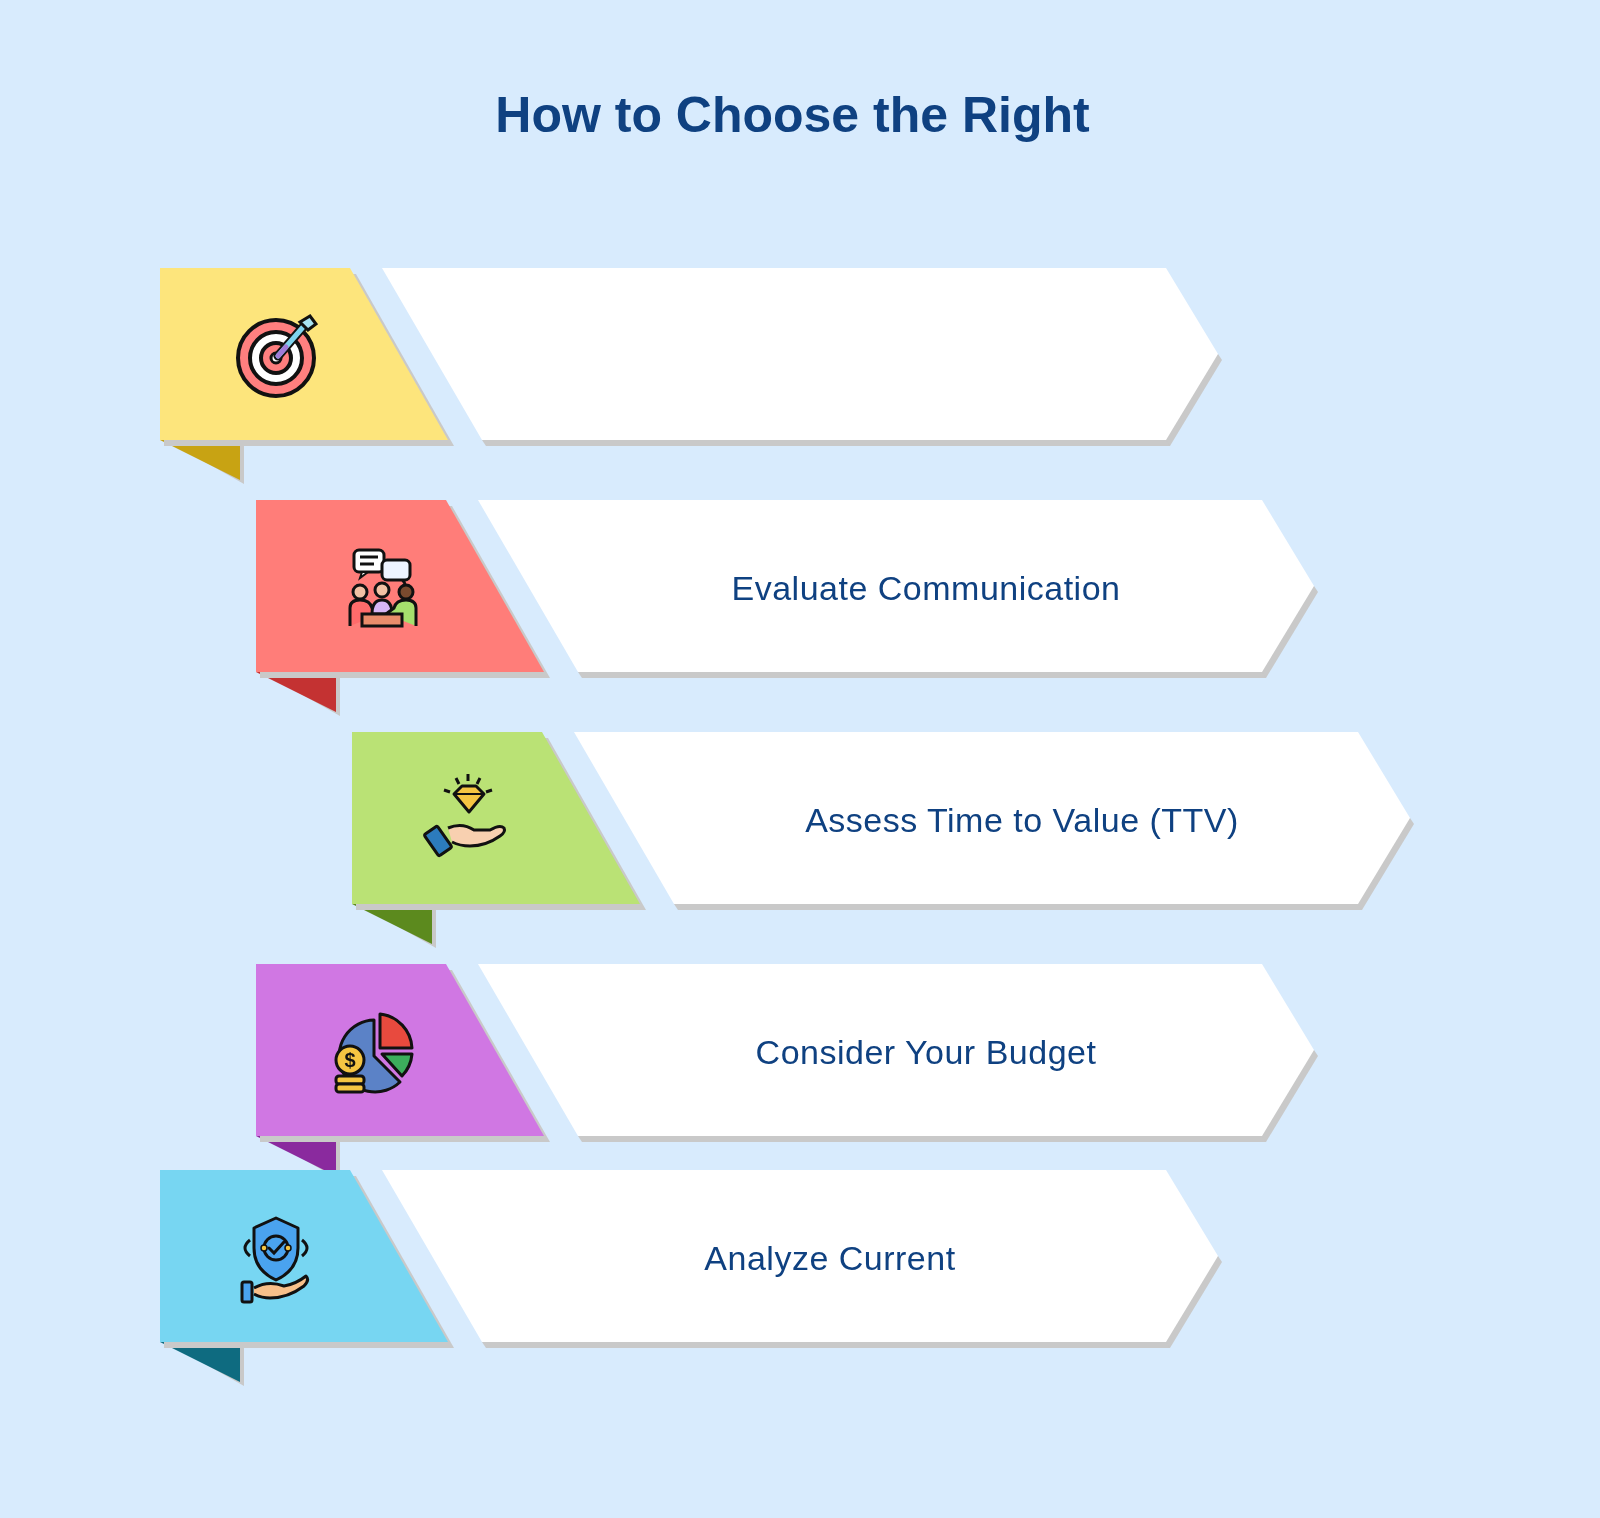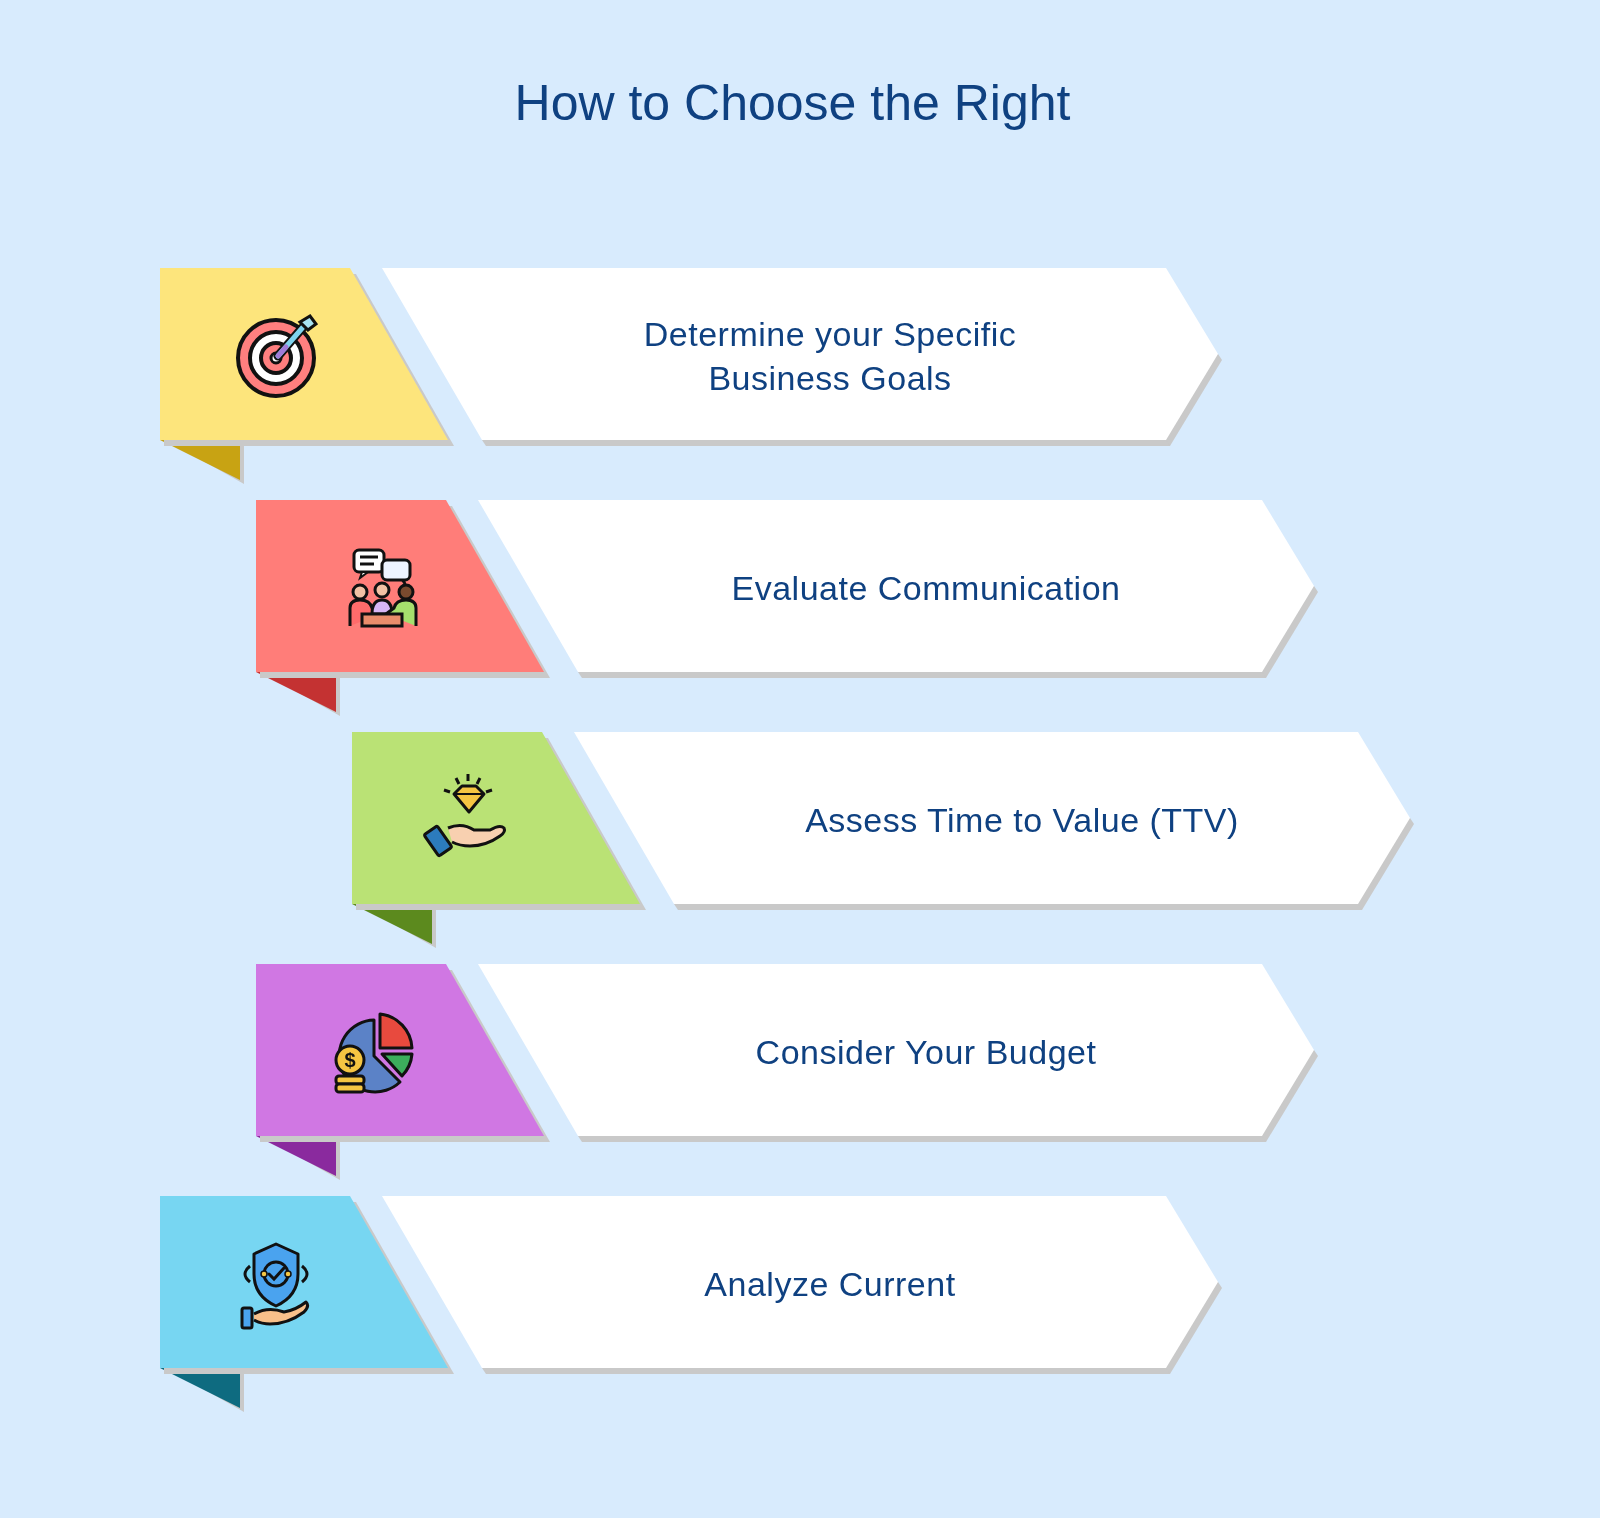--- a/index.html
+++ b/index.html
@@ -1,17 +1,17 @@
 <!DOCTYPE html>
 <html><head>
 <meta charset="utf-8">
 <style>
   html,body{margin:0;padding:0;}
   body{width:1600px;height:1518px;background:#d8ebfd;position:relative;overflow:hidden;font-family:"Liberation Sans","DejaVu Sans",sans-serif;}
-  .title{position:absolute;left:0;top:72px;width:1585px;text-align:center;color:#0f4181;font-weight:400;font-size:50px;line-height:62px;}
+  .title{position:absolute;left:0;top:84px;width:1585px;text-align:center;color:#0f4181;font-weight:700;font-size:50px;line-height:62px;}
   .row{position:absolute;width:1300px;height:230px;}
   .row svg.shape{position:absolute;left:0;top:0;}
   .label{position:absolute;top:0;height:175px;display:flex;align-items:center;justify-content:center;text-align:center;color:#0f4181;font-size:34px;line-height:44px;letter-spacing:0.5px;}
   .icon{position:absolute;width:100px;height:100px;}
 </style>
 </head>
 <body>
 
 <div class="title">
   <div>How to Choose the Right</div>
@@ -32,26 +32,20 @@
     <svg viewBox="0 0 100 100" width="100" height="100">
       <circle cx="50" cy="54" r="38" fill="#ff7f7f" stroke="#111" stroke-width="4"></circle>
       <circle cx="50" cy="54" r="26" fill="#fff" stroke="#111" stroke-width="4"></circle>
       <circle cx="50" cy="54" r="15" fill="#ff7f7f" stroke="#111" stroke-width="4"></circle>
       <circle cx="50" cy="54" r="5" fill="#fff" stroke="#111" stroke-width="3"></circle>
       <line x1="52" y1="52" x2="78" y2="22" stroke="#111" stroke-width="9" stroke-linecap="round"></line>
       <line x1="52" y1="52" x2="78" y2="22" stroke="#7fd3ee" stroke-width="5" stroke-linecap="round"></line>
       <line x1="52" y1="52" x2="60" y2="43" stroke="#a17bd8" stroke-width="5" stroke-linecap="round"></line>
       <path d="M74 18 l10 -6 l6 8 l-8 6 z" fill="#a7e2f2" stroke="#111" stroke-width="3"></path>
     </svg></div>
-    <div class="label" style="left:300px;width:740px;">
-      <div>
-        <div>Determine your Specific</div>
-        <div>Business Goals</div>
-      </div>
-    </div>
     </div>
     <div class="row" style="left: 256px; top: 500px;">
     <svg class="shape" width="1300" height="230">
       <polygon points="6,172 84,172 84,216" fill="#c9c9c9"></polygon>
       <polygon points="0,172 80,172 80,212" fill="#c43232"></polygon>
       <polygon points="4,6 196,6 294,178 4,178" fill="#c9c9c9"></polygon>
       <polygon points="0,0 190,0 288,172 0,172" fill="#ff7d79"></polygon>
       <polygon points="326,178 1010,178 1062,92 1058,86" fill="#c9c9c9"></polygon>
       <polygon points="222,0 1006,0 1058,86 1006,172 322,172" fill="#ffffff"></polygon>
       <polygon points="322,172 326,178 1010,178 1006,172" fill="#c9c9c9"></polygon>
@@ -127,21 +121,21 @@
       <rect x="14" y="76" width="28" height="8" rx="3" fill="#f5c542" stroke="#111" stroke-width="3"></rect>
       <rect x="14" y="84" width="28" height="8" rx="3" fill="#f5c542" stroke="#111" stroke-width="3"></rect>
     </svg></div>
     <div class="label" style="left:300px;width:740px;text-align:center;">
       <div>
         <div>Consider Your Budget</div>
         <div></div>
       </div>
     </div>
     </div>
-    <div class="row" style="left: 160px; top: 1196px; text-decoration: underline;">
+    <div class="row" style="left: 160px; top: 1170px; text-decoration: underline;">
     <svg class="shape" width="1300" height="230">
       <polygon points="6,172 84,172 84,216" fill="#c9c9c9"></polygon>
       <polygon points="0,172 80,172 80,212" fill="#0e6b80"></polygon>
       <polygon points="4,6 196,6 294,178 4,178" fill="#c9c9c9"></polygon>
       <polygon points="0,0 190,0 288,172 0,172" fill="#77d6f2"></polygon>
       <polygon points="326,178 1010,178 1062,92 1058,86" fill="#c9c9c9"></polygon>
       <polygon points="222,0 1006,0 1058,86 1006,172 322,172" fill="#ffffff"></polygon>
       <polygon points="322,172 326,178 1010,178 1006,172" fill="#c9c9c9"></polygon>
     </svg>
     <div class="icon" style="left:66px;top:36px;">

